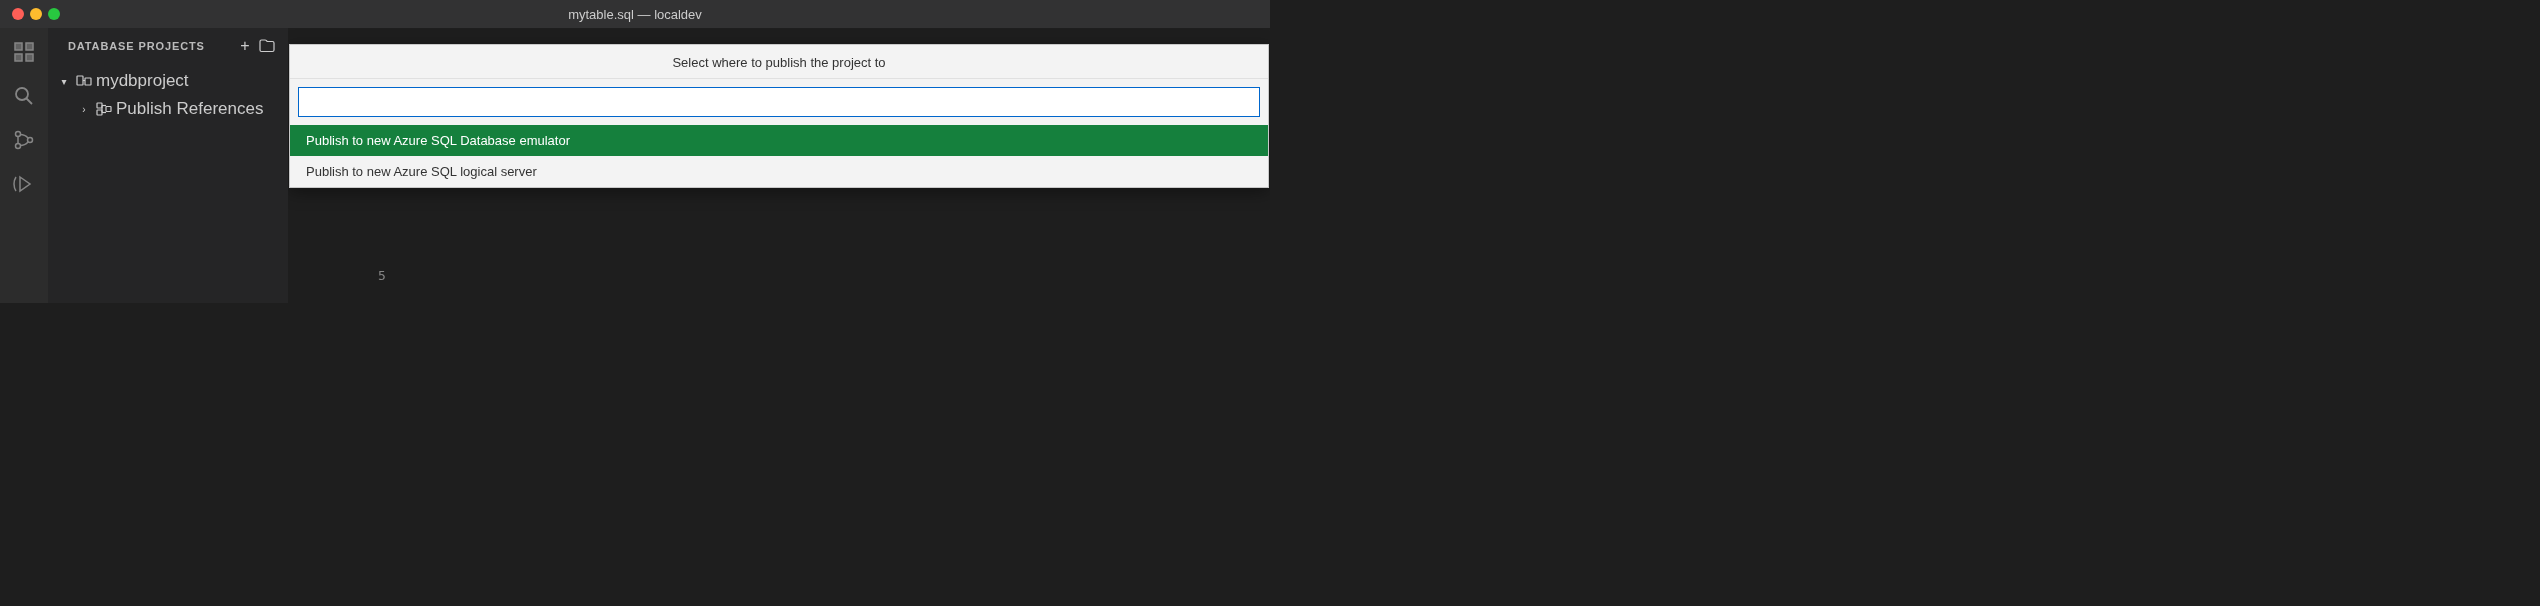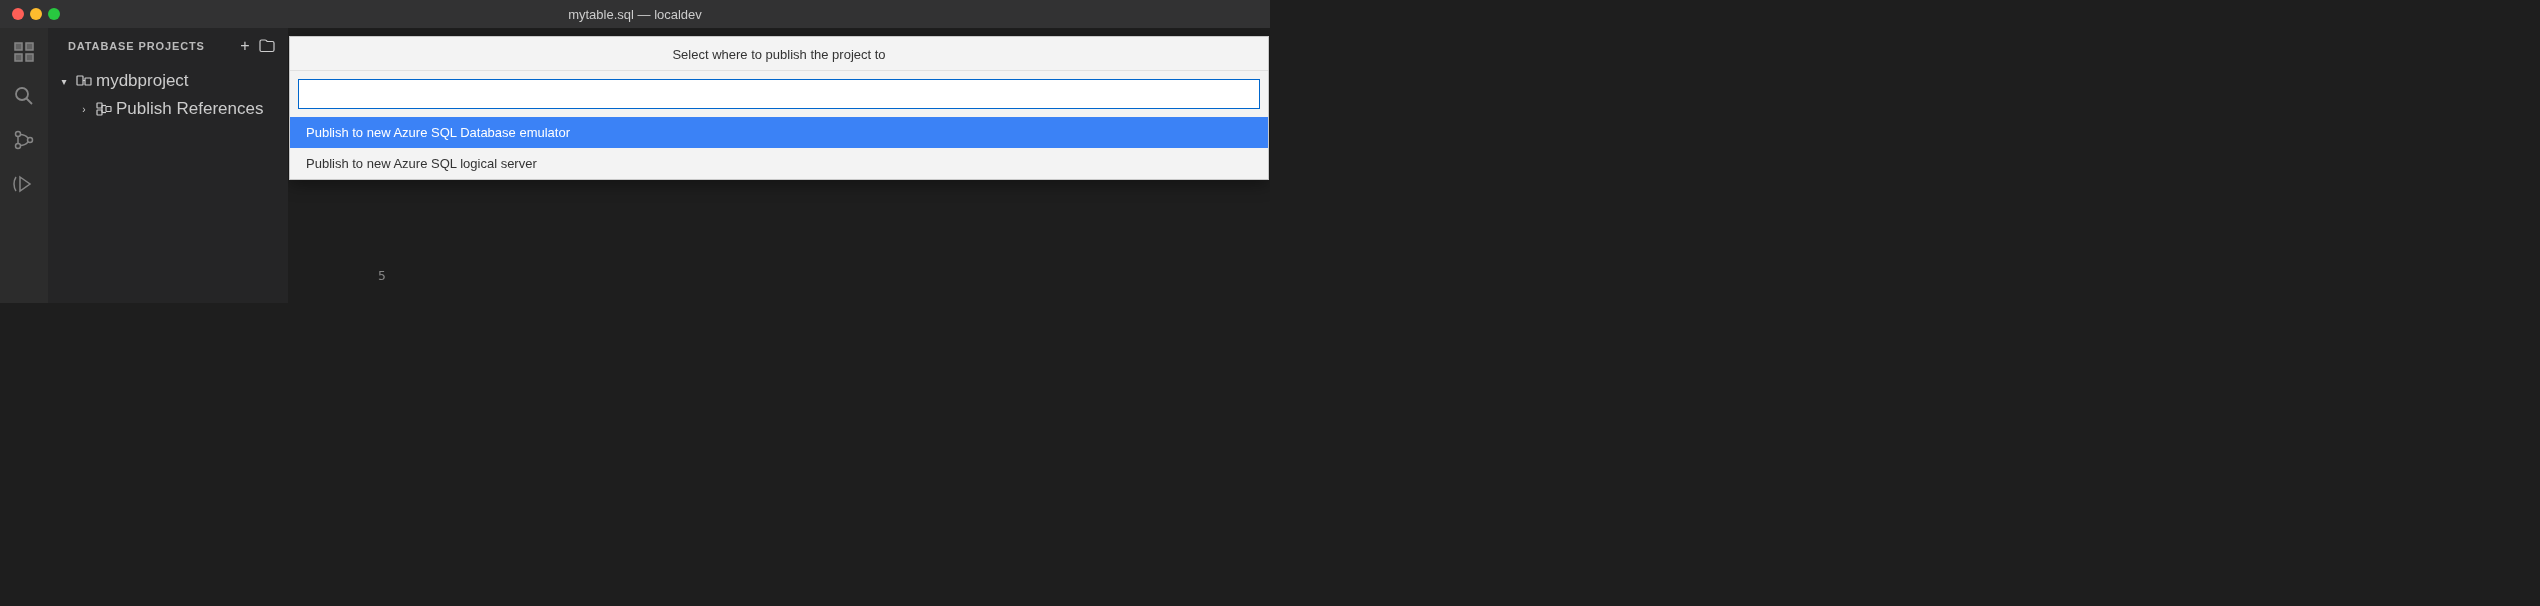--- a/index.html
+++ b/index.html
@@ -183,21 +183,21 @@
       align-items: center;
       padding-top: 0;
     }
 
     .dialog {
       background: #f3f3f3;
       border: 1px solid #c8c8c8;
       width: calc(100% - 2px);
       max-width: 1060px;
       box-shadow: 0 4px 16px rgba(0,0,0,0.4);
-      margin-top: 8px;
+      margin-top: 16px;
     }
 
     .dialog-title {
       background: #f3f3f3;
       padding: 10px 16px 8px;
       font-size: 13px;
       color: #333333;
       text-align: center;
       border-bottom: 1px solid #e0e0e0;
     }
@@ -223,21 +223,21 @@
     }
 
     .dropdown-item {
       padding: 8px 16px;
       font-size: 13px;
       color: #333333;
       cursor: pointer;
     }
 
     .dropdown-item.selected {
-      background: #3b82f6;
+      background: #15803d;
       color: #ffffff;
     }
 
     
     .editor-line-number {
       position: absolute;
       bottom: 20px;
       left: 90px;
       color: #858585;
       font-size: 13px;

